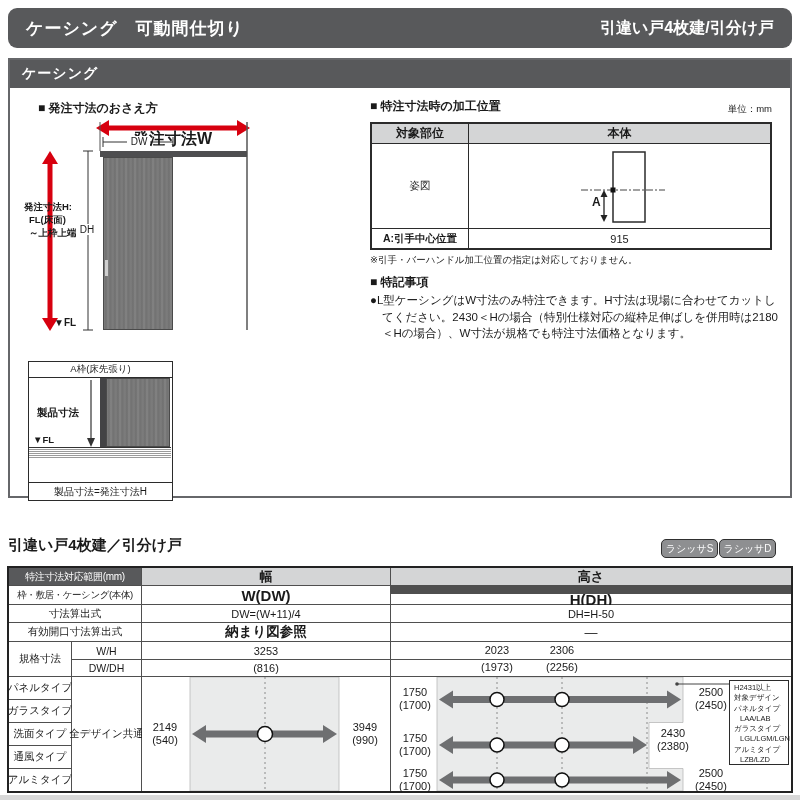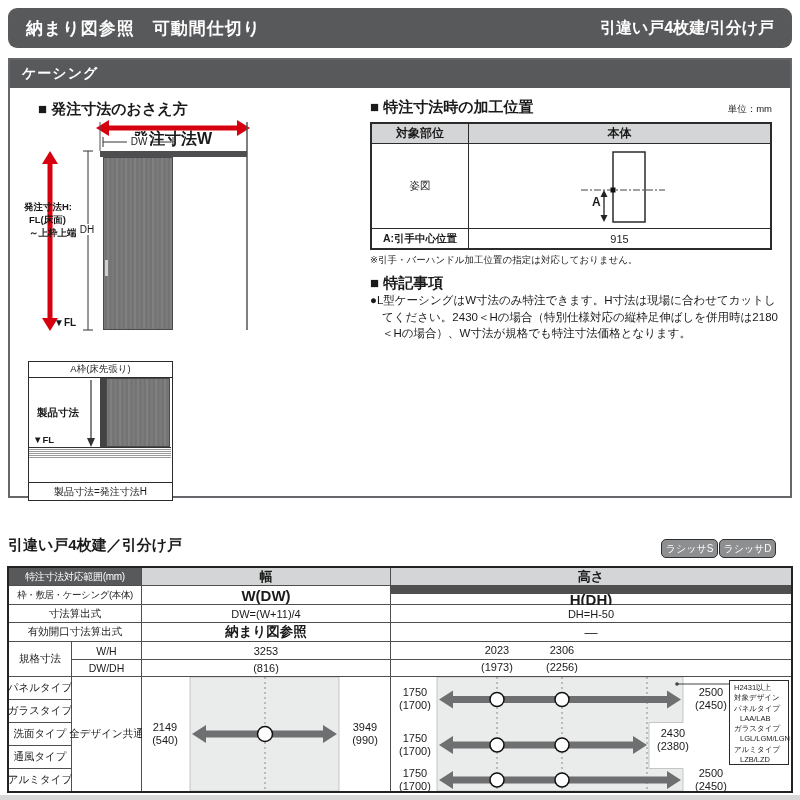--- a/index.html
+++ b/index.html
@@ -15,21 +15,21 @@
           padding:0 18px;font-weight:bold;}
   .topbar .tl{font-size:17px;letter-spacing:1px;}
   .topbar .tr{font-size:16px;}
 
   
   .panel{left:8px;top:58px;width:784px;height:440px;border:2px solid #66676a;background:#fff;}
   .panel-title{height:28px;background:#58595b;color:#fff;font-weight:bold;font-size:14px;
                display:flex;align-items:center;padding-left:12px;letter-spacing:1px;}
   .panel-body{position:relative;height:406px;}
 
-  .h-square{font-weight:bold;font-size:15px;}
+  .h-square{font-weight:bold;font-size:12px;}
   .small-dim{font-size:10px;}
   .wood{background:repeating-linear-gradient(90deg,#7d7d7d 0px,#6f6f6f 2px,#858585 4px,#717171 6px,#7d7d7d 9px);
         border:1px solid #4a4a4a;}
 
   
   .inset{left:18px;top:257px;width:145px;height:140px;border:1.5px solid #2b2b2b;background:#fff;
          display:flex;flex-direction:column;margin-top:16px;}
   .inset-cap1{height:16px;border-bottom:1px solid #2b2b2b;font-size:9.5px;}
   .inset-fig{position:relative;height:81px;}
   .inset-cap2{height:18px;border-top:1px solid #2b2b2b;font-size:10px;margin-top:auto;}
@@ -71,21 +71,21 @@
   .callout div{white-space:nowrap;}
   .ind{padding-left:6px;}
   .edge{left:0;top:795px;width:800px;height:5px;background:#d8d8d8;}
 </style>
 </head>
 <body>
 
 <div id="page">
 
   <div class="abs topbar">
-    <span class="tl">納まり図参照　可動間仕切り</span>
+    <span class="tl">ケーシング　可動間仕切り</span>
     <span class="tr">引違い戸4枚建/引分け戸</span>
   </div>
 
   <div class="abs panel">
     <div class="panel-title">ケーシング</div>
     <div class="panel-body">
 
       <div class="abs h-square" style="left:28px;top:12px;">■ 発注寸法のおさえ方</div>
 
       <svg class="abs" style="left:0;top:0;" width="350" height="250">

